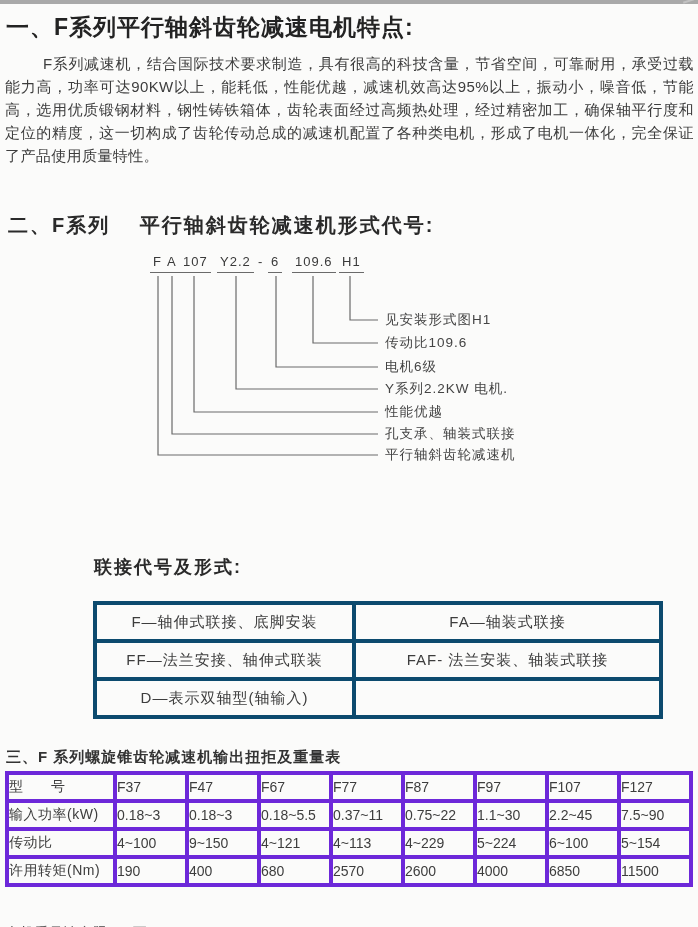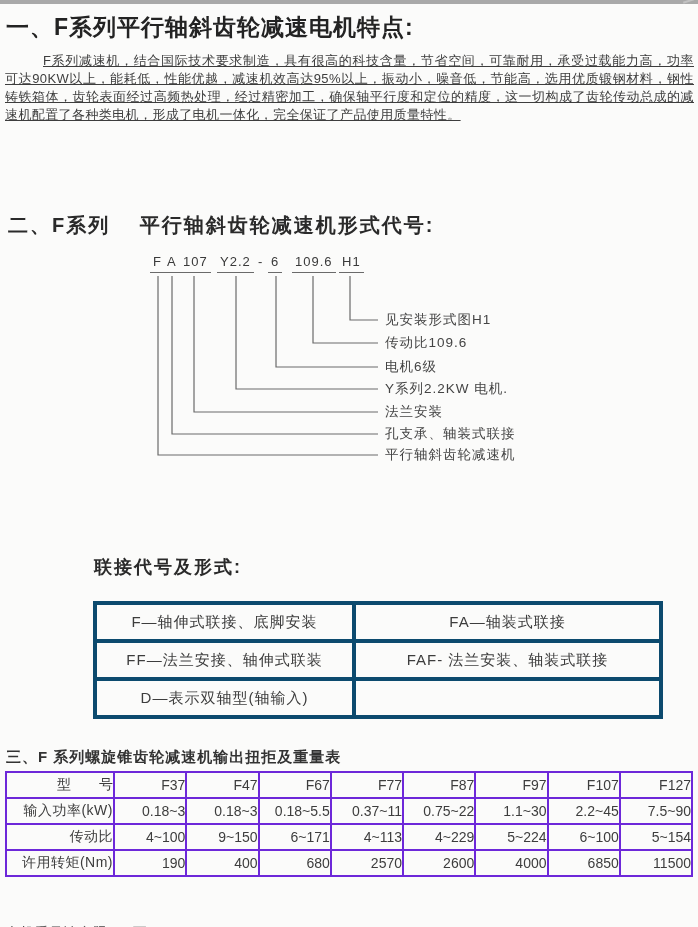--- a/index.html
+++ b/index.html
@@ -15,22 +15,22 @@
 
   .topbar{position:absolute;top:0;left:0;width:698px;height:4px;background:#a9a9a9;}
   .topbar-tick{position:absolute;top:0;left:683px;width:11px;height:2px;background:#c2c2c2;transform:rotate(-18deg);}
 
   .h1{
     position:absolute;left:6px;top:12px;width:690px;
     font-size:23px;font-weight:bold;color:#232323;letter-spacing:1px;white-space:nowrap;
   }
   .para{
     position:absolute;left:5px;top:52px;width:689px;
-    font-size:13px;line-height:18px;color:#3d3d3d;
-    text-align:justify;text-indent:38px;letter-spacing:0.4px;text-decoration:underline;
+    font-size:15px;line-height:23px;color:#3d3d3d;
+    text-align:justify;text-indent:38px;letter-spacing:0.4px;
   }
   .h2{
     position:absolute;left:8px;top:212px;width:690px;
     font-size:20px;font-weight:bold;color:#2a2a2a;letter-spacing:2px;white-space:nowrap;
   }
 
   .diagram{position:absolute;left:0;top:252px;width:698px;height:218px;}
   .diagram svg{position:absolute;left:0;top:0;}
   .tok{
     position:absolute;top:2px;
@@ -59,22 +59,22 @@
 
   .h4{
     position:absolute;left:6px;top:748px;
     font-size:15px;font-weight:600;color:#333;letter-spacing:1px;white-space:nowrap;
   }
   .main-table{
     position:absolute;left:5px;top:771px;width:688px;
     table-layout:fixed;
   }
   .main-table td,.main-table th{
-    border:2px solid #6d28d9;height:24px;
-    font-size:14px;font-weight:normal;color:#3d3d3d;text-align:right;
+    border:4px solid #6d28d9;height:24px;
+    font-size:14px;font-weight:normal;color:#3d3d3d;text-align:left;
     padding:0;white-space:nowrap;
   }
   .main-table .rowlab{font-size:14px;letter-spacing:0.5px;}
 
   .footnote{
     position:absolute;left:6px;top:900px;
     font-size:13.5px;color:#444;letter-spacing:1px;margin-top:24px;
   }
 </style>
 </head>
@@ -110,21 +110,21 @@
     <span class="tok" style="left:217px">Y2.2</span>
     <span class="tok nounder" style="left:255px">-</span>
     <span class="tok" style="left:268px">6</span>
     <span class="tok" style="left:292px">109.6</span>
     <span class="tok" style="left:339px">H1</span>
 
     <div class="dlabel" style="top:68px">见安装形式图H1</div>
     <div class="dlabel" style="top:91px">传动比109.6</div>
     <div class="dlabel" style="top:115px">电机6级</div>
     <div class="dlabel" style="top:137px">Y系列2.2KW 电机.</div>
-    <div class="dlabel" style="top:160px">法兰安装</div>
+    <div class="dlabel" style="top:160px">性能优越</div>
     <div class="dlabel" style="top:182px">孔支承、轴装式联接</div>
     <div class="dlabel" style="top:203px">平行轴斜齿轮减速机</div>
   </div>
 
   <div class="h3">联接代号及形式:</div>
 
   <table class="conn-table">
     <colgroup>
         <col style="width:259px">
         <col style="width:307px">
@@ -179,21 +179,21 @@
       <td>0.37~11</td>
       <td>0.75~22</td>
       <td>1.1~30</td>
       <td>2.2~45</td>
       <td>7.5~90</td>
     </tr>
     <tr>
       <td class="rowlab">传动比</td>
       <td>4~100</td>
       <td>9~150</td>
-      <td>6~171</td>
+      <td>4~121</td>
       <td>4~113</td>
       <td>4~229</td>
       <td>5~224</td>
       <td>6~100</td>
       <td>5~154</td>
     </tr>
     <tr>
       <td class="rowlab">许用转矩(Nm)</td>
       <td>190</td>
       <td>400</td>

